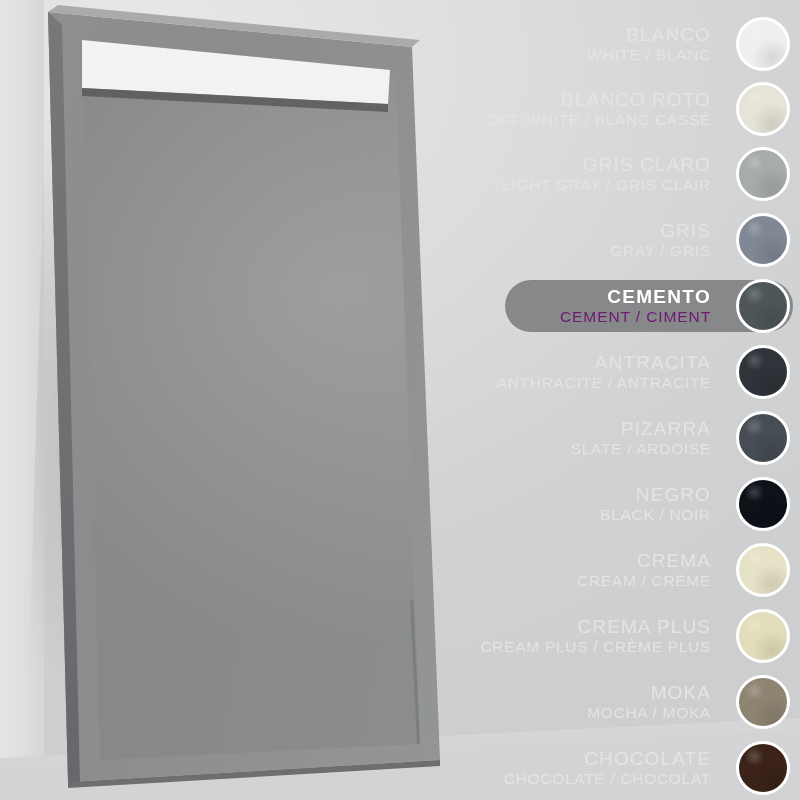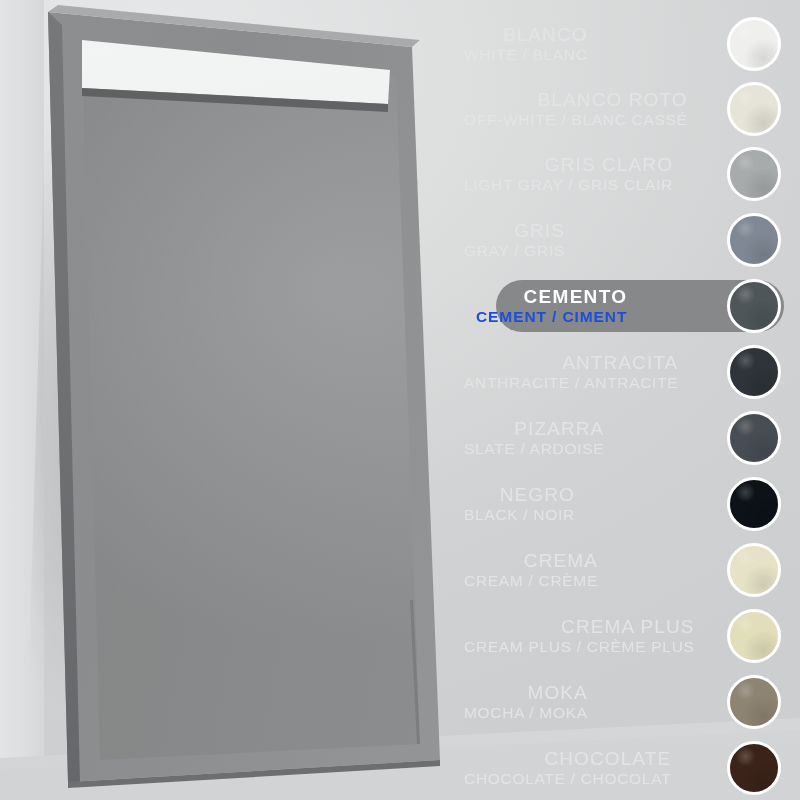--- a/index.html
+++ b/index.html
@@ -123,26 +123,26 @@
   
   .legend {
     position: absolute;
     right: 0;
     top: 0;
     width: 320px;
     height: 800px;
   }
   .legend-row {
     position: absolute;
-    right: 16px;
+    right: 7px;
     height: 56px;
     width: 320px;
     display: flex;
     align-items: center;
-    justify-content: flex-start;
+    justify-content: flex-end;
   }
   .legend-pill {
     position: absolute;
     right: 0;
     top: 2px;
     height: 52px;
     width: 288px;
     border-radius: 26px;
     background: #878889;
   }
@@ -167,22 +167,22 @@
     color: #e3e4e5;
     font-weight: 400;
     margin-top: 2px;
   }
   .legend-row.is-selected .label-es {
     color: #ffffff;
     font-weight: 700;
     letter-spacing: 1.3px;
   }
   .legend-row.is-selected .label-en {
-    color: #1d4ed8;
-    font-weight: 700;
+    color: #701a75;
+    font-weight: 400;
     letter-spacing: 0.9px;
     margin-left: 12px;
   }
   .swatch {
     position: absolute;
     right: 3px;
     top: 1px;
     width: 54px;
     height: 54px;
     border-radius: 50%;

